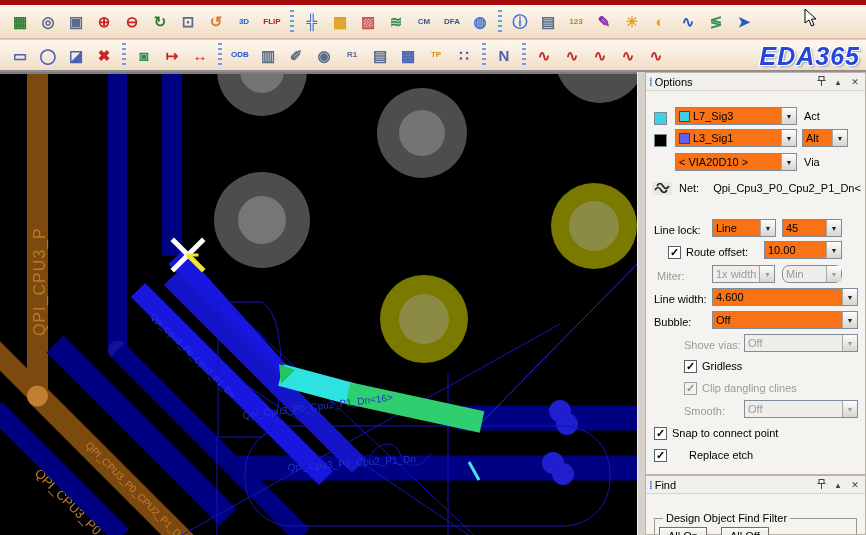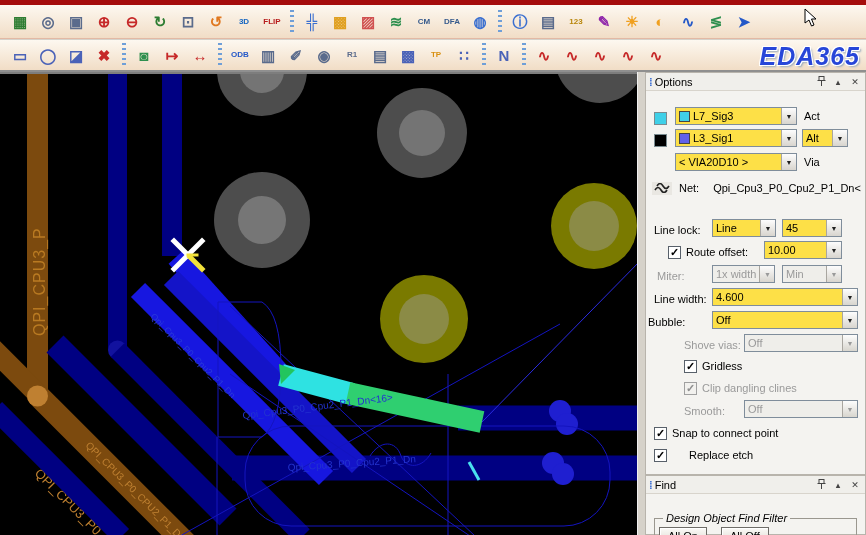--- a/index.html
+++ b/index.html
@@ -36,35 +36,35 @@
   .phead { height:18px; display:flex; align-items:center; background:#f0efeb; border-bottom:1px solid #d8d4cc; padding:0 3px; }
   .grip { color:#3b6fd4; font-weight:bold; font-size:11px; margin-right:4px; letter-spacing:-2px; }
   .ptitle { flex:1; font-size:11px; color:#000; }
   .phbtn { width:14px; height:13px; display:flex; align-items:center; justify-content:center; font-size:9px; color:#444; margin-left:3px; cursor:default; }
   .pbody { position:relative; width:100%; }
 
   .row { position:absolute; display:flex; align-items:center; height:18px; }
   .lbl { color:#000; white-space:nowrap; }
   .lbl.dis { color:#9a9a9a; }
   .swatch { width:13px; height:13px; border:1px solid #7a8b90; }
-  .combo { display:flex; align-items:center; background:#fde047; border:1px solid #7f8d9b; height:18px; }
+  .combo { display:flex; align-items:center; background:#f97316; border:1px solid #7f8d9b; height:18px; }
   .combo .ctext { flex:1; padding:0 3px; white-space:nowrap; overflow:hidden; color:#000; display:flex; align-items:center; gap:3px; }
   .combo .cbtn { width:15px; height:100%; background:linear-gradient(#fdfdfd,#d8d5ce); border-left:1px solid #a9a6a0;
                  display:flex; align-items:center; justify-content:center; font-size:7px; color:#222; }
   .combo.dis { background:#efeeea; }
   .combo.dis .ctext { color:#9a9a9a; }
   .combo.dis .cbtn { color:#9a9a9a; }
   .inswatch { width:11px; height:11px; border:1px solid #444; flex:0 0 auto; }
   .chk { width:13px; height:13px; background:#fff; border:1px solid #58606a; display:flex; align-items:center; justify-content:center;
          font-size:11px; font-weight:bold; color:#000; line-height:1; flex:0 0 auto; }
   .chk.dis { border-color:#a0a0a0; color:#8f8f8f; background:#f2f1ee; }
   .neticon { width:20px; height:13px; background:#e9e7e2; display:flex; align-items:center; justify-content:center; }
 
   .groupbox { position:absolute; left:8px; right:8px; top:24px; height:40px; border:1px solid #9a978f; padding-top:8px; }
-  .groupbox .legend { position:absolute; top:-7px; left:8px; background:#f4f3f0; padding:0 3px; color:#000;font-style:italic; }
+  .groupbox .legend { position:absolute; top:-7px; left:8px; background:#f4f3f0; padding:0 3px; color:#000; }
   .pushbtn { height:17px; padding:0 8px; background:linear-gradient(#fbfaf7,#dedbd2); border:1px solid #6f6d68;
              box-shadow:inset 1px 1px 0 #fff; font-size:11px; display:inline-flex; align-items:center; margin-right:14px; cursor:default; }
 </style>
 </head>
 <body>
 
 <div class="window">
 
   <div class="title-strip"></div>
 
@@ -427,37 +427,37 @@
         <div class="row" style="left:11px; top:176px;">
             <span class="lbl dis">Miter:</span>
           </div>
         <div class="row" style="left:66px; top:174px; width:44px;">
           <div class="combo dis" style="width:64px;">
             <span class="ctext">1x width</span>
             <span class="cbtn">▼</span>
           </div>
         </div>
         <div class="row" style="left:136px; top:174px; width:60px;">
-          <div class="combo dis" style="width:60px;">
+          <div class="combo dis" style="width:60px;border-radius:7px;">
             <span class="ctext">Min</span>
             <span class="cbtn">▼</span>
           </div>
         </div>
 
         <div class="row" style="left:8px; top:199px;">
             <span class="lbl">Line width:</span>
           </div>
         <div class="row" style="left:66px; top:197px; width:146px;">
           <div class="combo" style="width:156px;">
             <span class="ctext">4.600</span>
             <span class="cbtn">▼</span>
           </div>
         </div>
 
-        <div class="row" style="left:2px; top:222px;">
+        <div class="row" style="left:8px; top:222px;">
             <span class="lbl">Bubble:</span>
           </div>
         <div class="row" style="left:66px; top:220px; width:146px;">
           <div class="combo" style="width:146px;">
             <span class="ctext">Off</span>
             <span class="cbtn">▼</span>
           </div>
         </div>
 
         <div class="row" style="left:38px; top:245px;">

